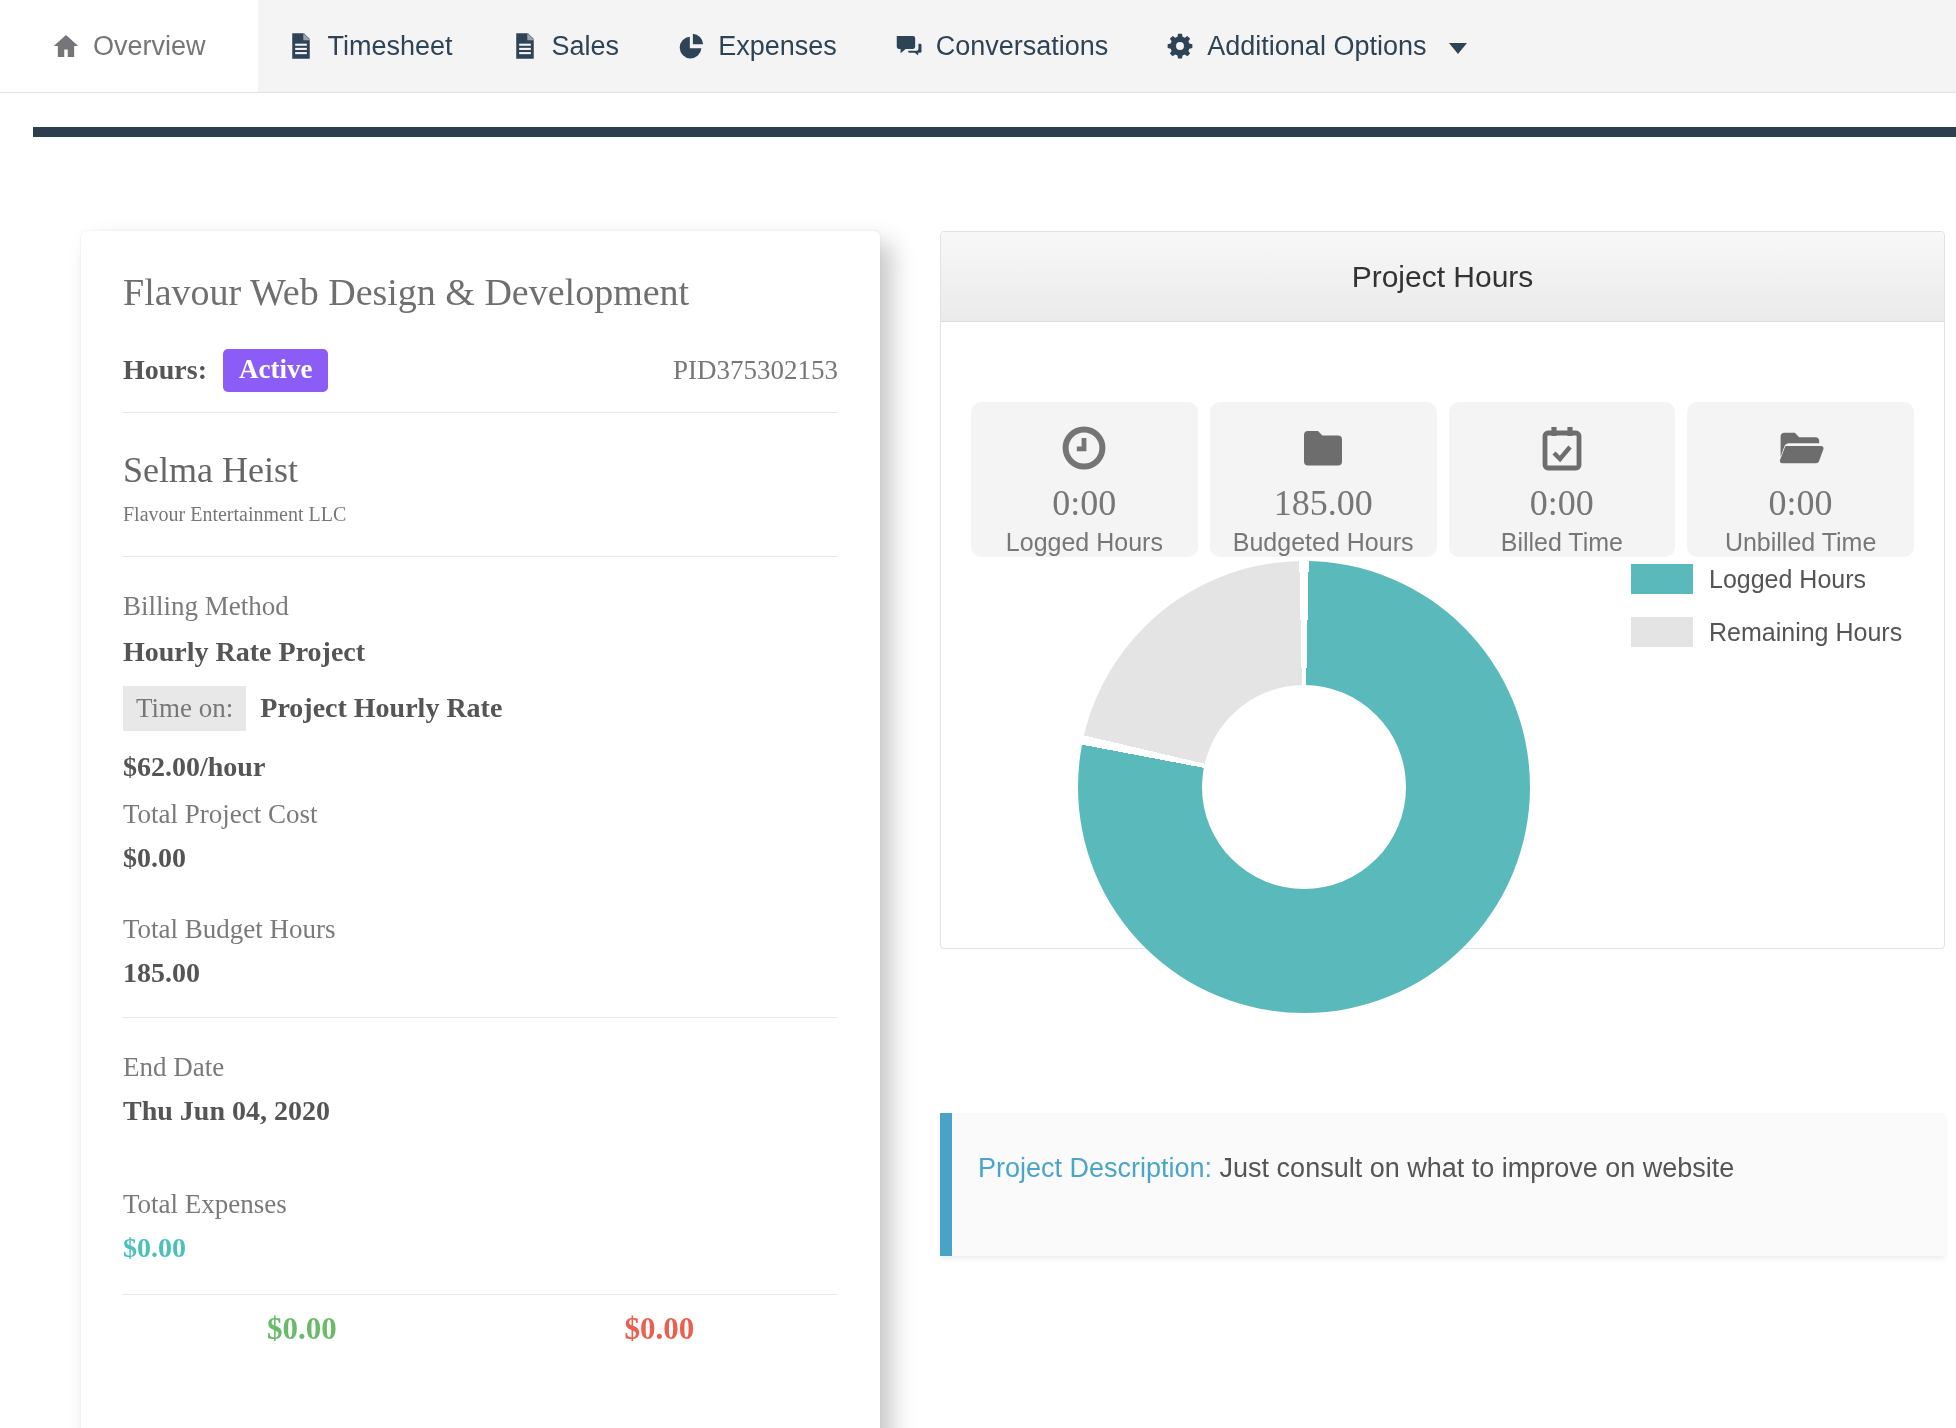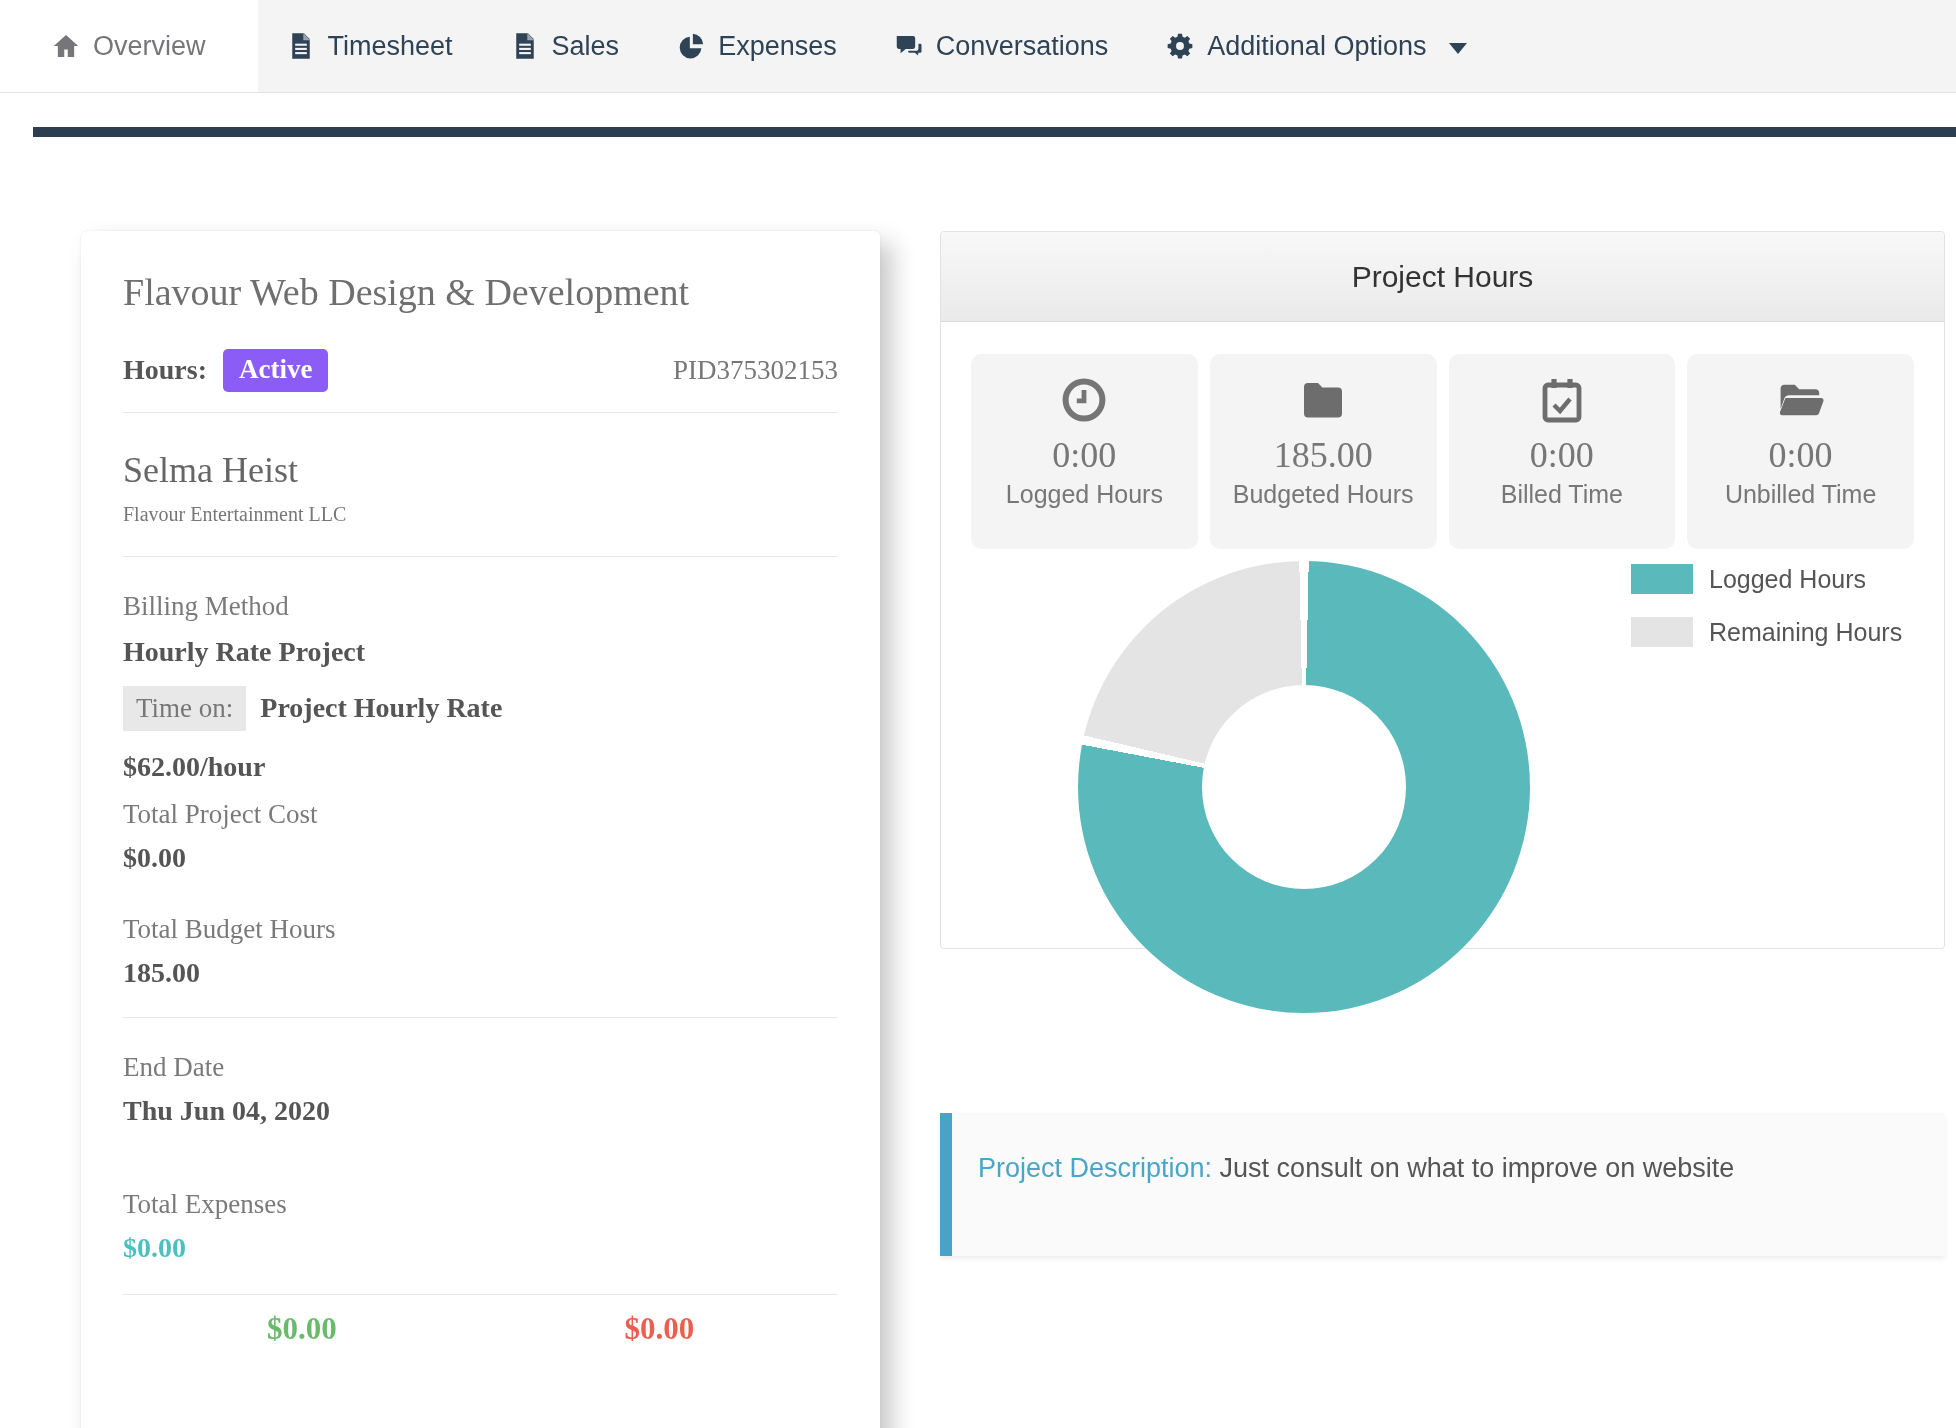--- a/index.html
+++ b/index.html
@@ -45,21 +45,21 @@
   .money-teal { color:#4cc0c0; }
   .money-row { display:flex; margin-top:16px; }
   .money-row > div { flex:1; text-align:center; font-size:31px; font-weight:700; }
 
   
   .panel { position:absolute; left:940px; top:231px; width:1005px; height:718px;
            background:#fff; border:1px solid #e2e2e2; border-radius:4px; }
   .panel-header { height:90px; background:linear-gradient(#f8f8f8,#eaeaea);
                   border-bottom:1px solid #ddd; display:flex; align-items:center; justify-content:center;
                   font-size:30px; color:#333; border-radius:4px 4px 0 0; }
-  .stat-row { position:absolute; left:30px; right:30px; top:122px; height:195px; display:flex; gap:12px; }
+  .stat-row { position:absolute; left:30px; right:30px; top:130px; height:195px; display:flex; gap:12px;align-items:flex-end; }
   .stat-box { flex:1; background:#f4f4f4; border-radius:10px; text-align:center; color:#757575; }
   .stat-ico { height:50px; margin-top:22px; }
   .stat-ico svg { width:48px; height:48px; }
   .stat-val { margin-top:8px; font-family:"Liberation Serif","DejaVu Serif",serif; font-size:36px; color:#777; }
   .stat-lbl { margin-top:4px; font-size:25px; color:#777; }
 
   .donut { position:absolute; left:137px; top:329px; width:452px; height:452px; border-radius:50%; }
   .donut::after { content:""; position:absolute; left:124px; top:124px; width:204px; height:204px;
                   border-radius:50%; background:#fff; }
   .legend { position:absolute; left:690px; top:332px; }

